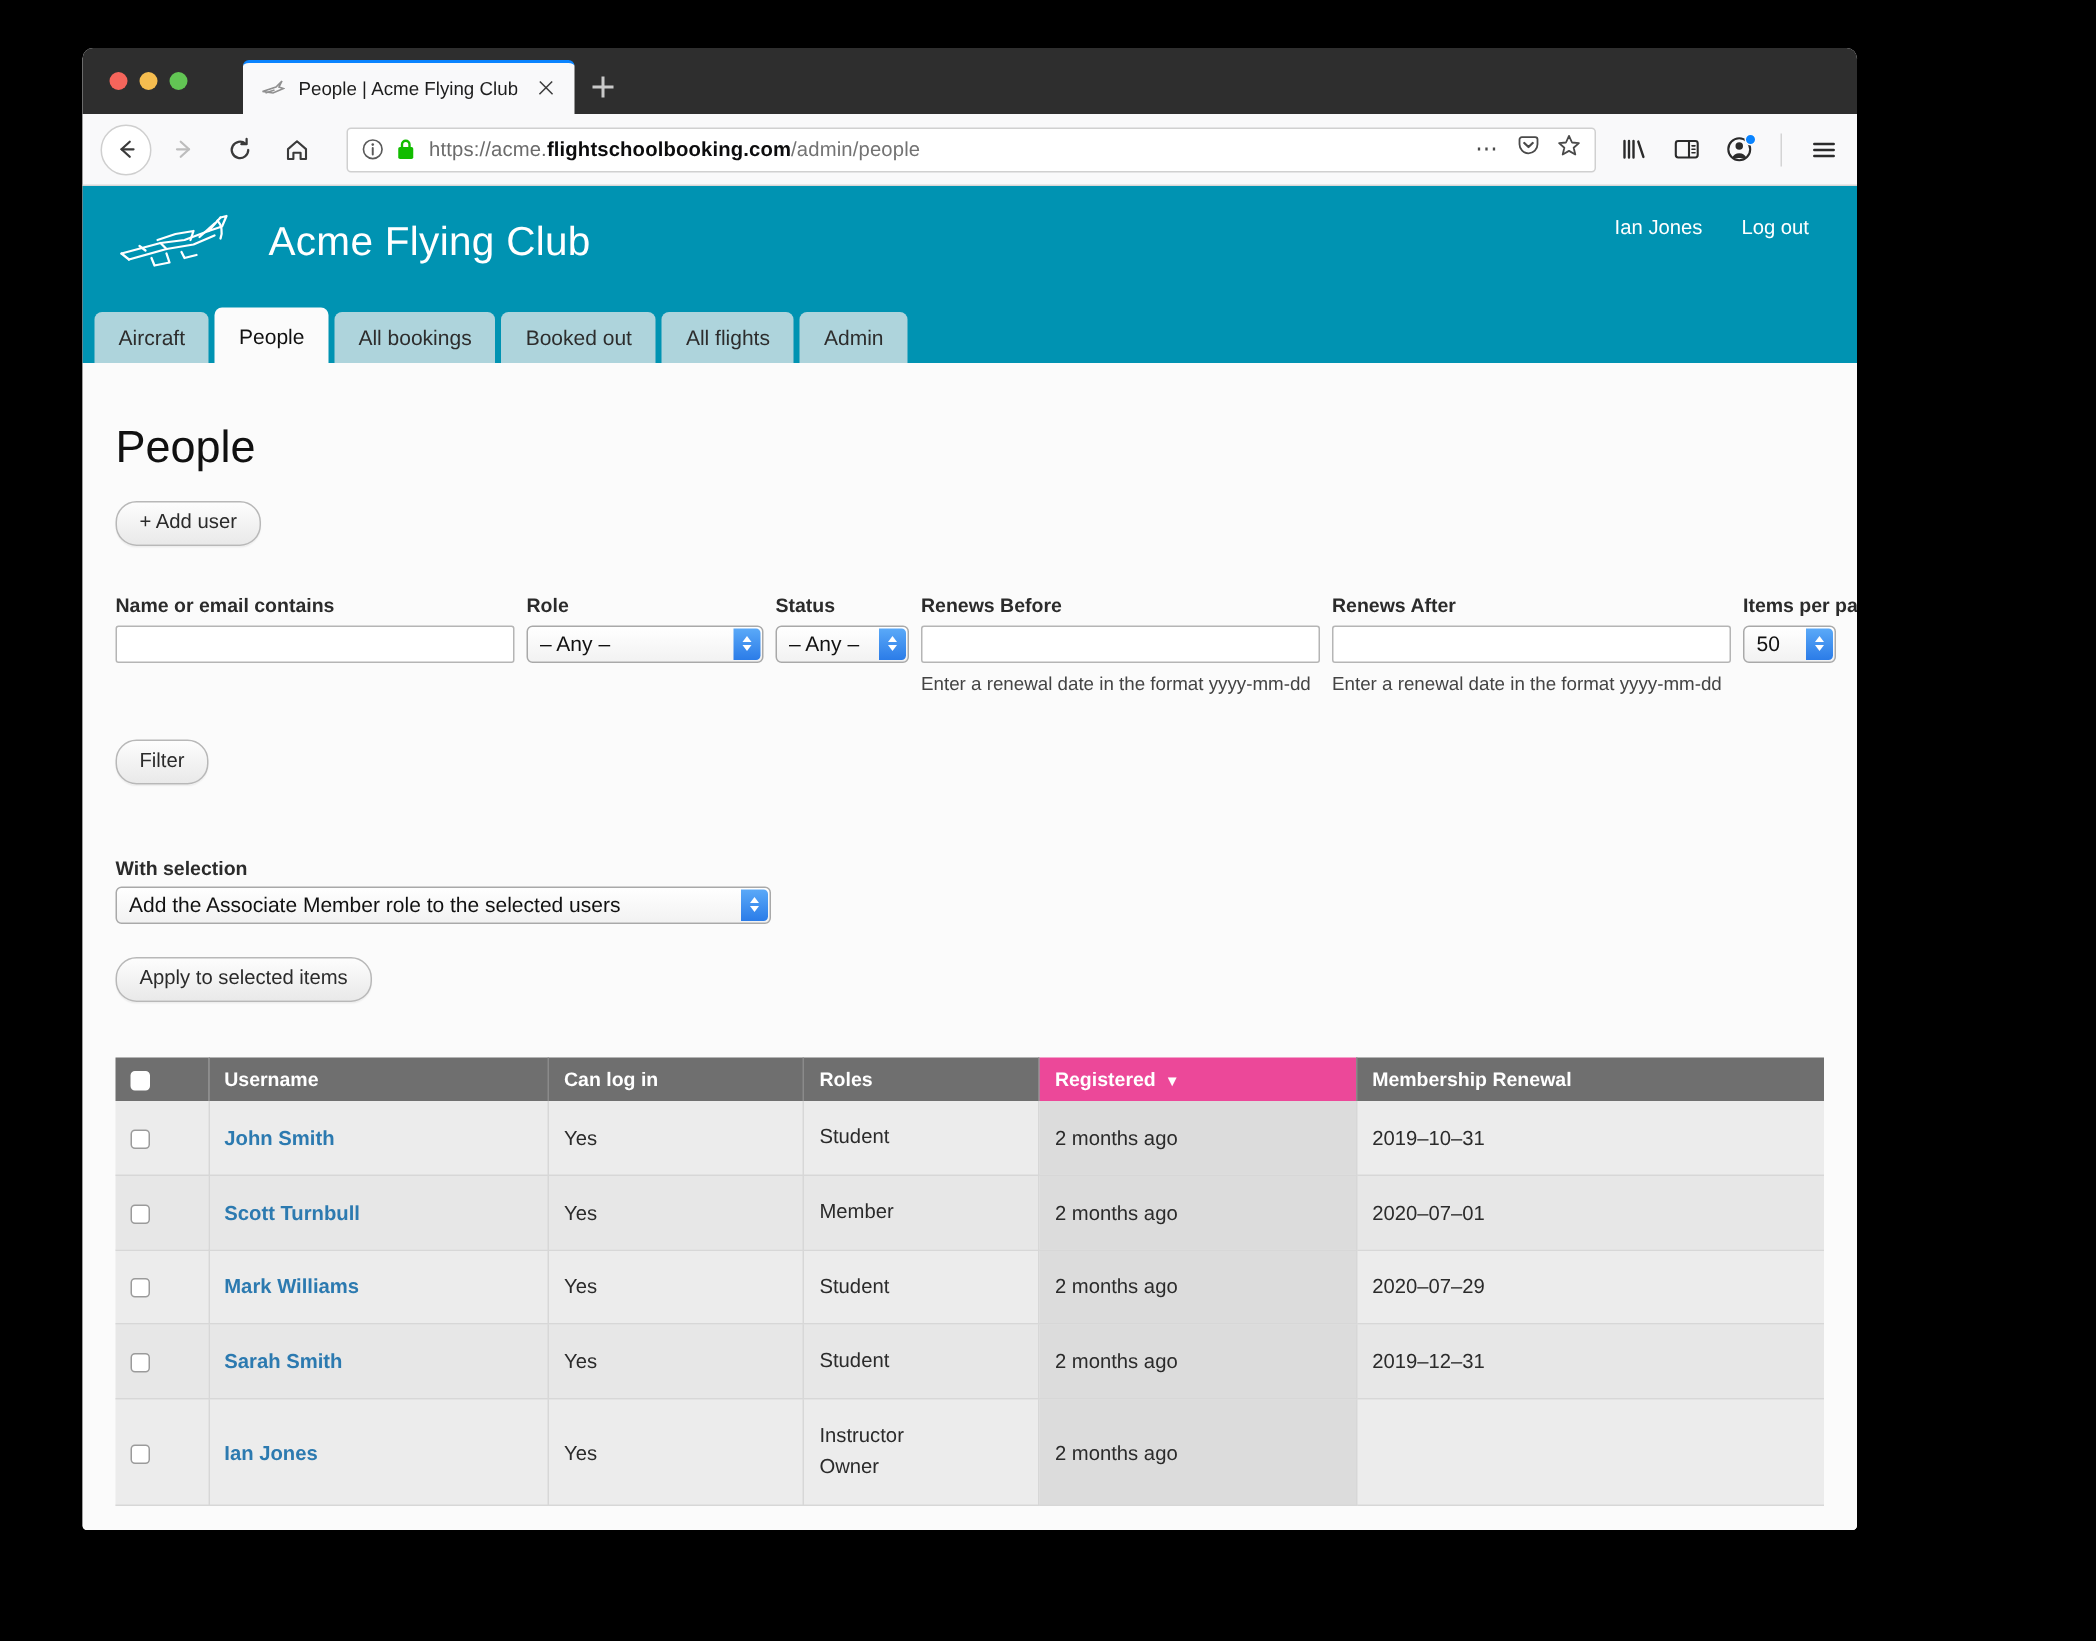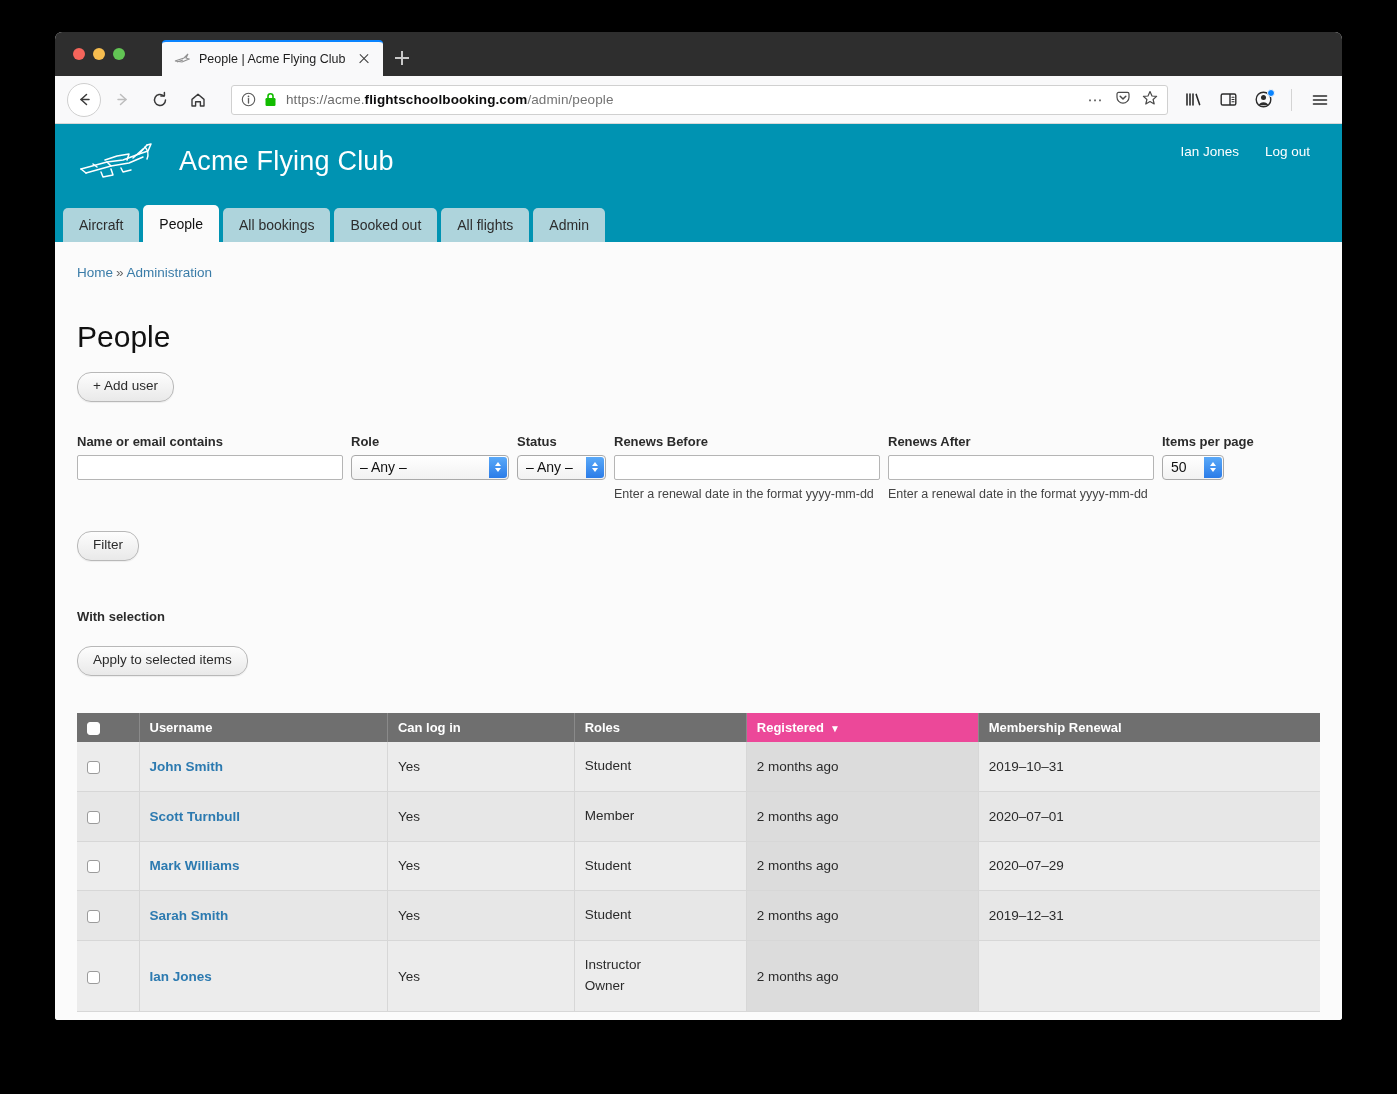--- a/index.html
+++ b/index.html
@@ -8,21 +8,21 @@
     width: 1397px; height: 1094px;
     background: #000;
     font-family: "Liberation Sans", sans-serif;
     overflow: hidden;
   }
 
   
   .window {
     position: absolute;
     left: 55px; top: 32px;
-    width: 1287px; height: 988px;
+    width: 1183px; height: 988px;
     border-radius: 7px 7px 3px 3px;
     overflow: hidden;
     background: #fff;
     box-shadow: 0 6px 26px rgba(0,0,0,0.55);
   }
 
   
   .titlebar {
     position: relative;
     height: 44px;
@@ -470,23 +470,20 @@
       <div class="tab active">People</div>
       <div class="tab">All bookings</div>
       <div class="tab">Booked out</div>
       <div class="tab">All flights</div>
       <div class="tab">Admin</div>
     </div>
   </div>
 
   <div class="page">
 
-    <div class="breadcrumb">
-      <a href="#">Home</a><span class="sep">»</span><a href="#">Administration</a>
-    </div>
 
     <h1 class="page-title">People</h1>
 
     <div class="btn-addwrap">
       <span class="btn">+ Add user</span>
     </div>
 
     <div class="filters">
       <div class="fgroup">
         <label class="flabel">Name or email contains</label>
@@ -538,20 +535,27 @@
         </div>
       </div>
     </div>
 
     <div class="filter-btn-wrap">
       <span class="btn">Filter</span>
     </div>
 
     <div class="withsel">
       <label class="flabel">With selection</label>
+      <div class="mselect" style="width:437px">
+        <span>Add the Associate Member role to the selected users</span>
+        <span class="arrows">
+            <i class="arrow-up"></i>
+            <i class="arrow-dn"></i>
+          </span>
+      </div>
     </div>
 
     <div class="apply-wrap">
       <span class="btn">Apply to selected items</span>
     </div>
 
     <table class="people">
       <thead>
         <tr>
           <th class="cb">

